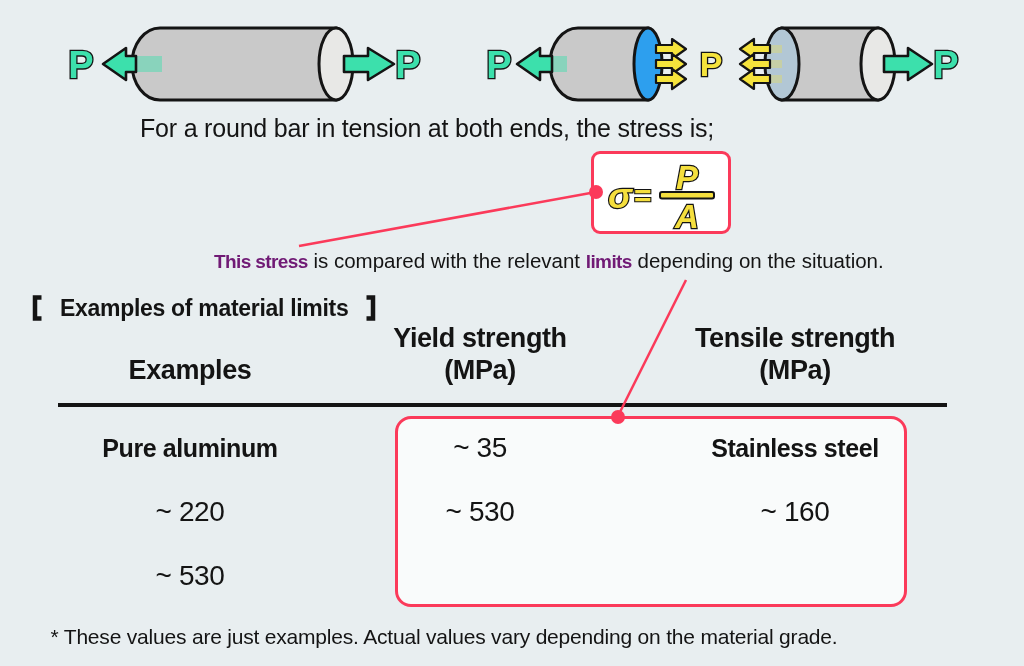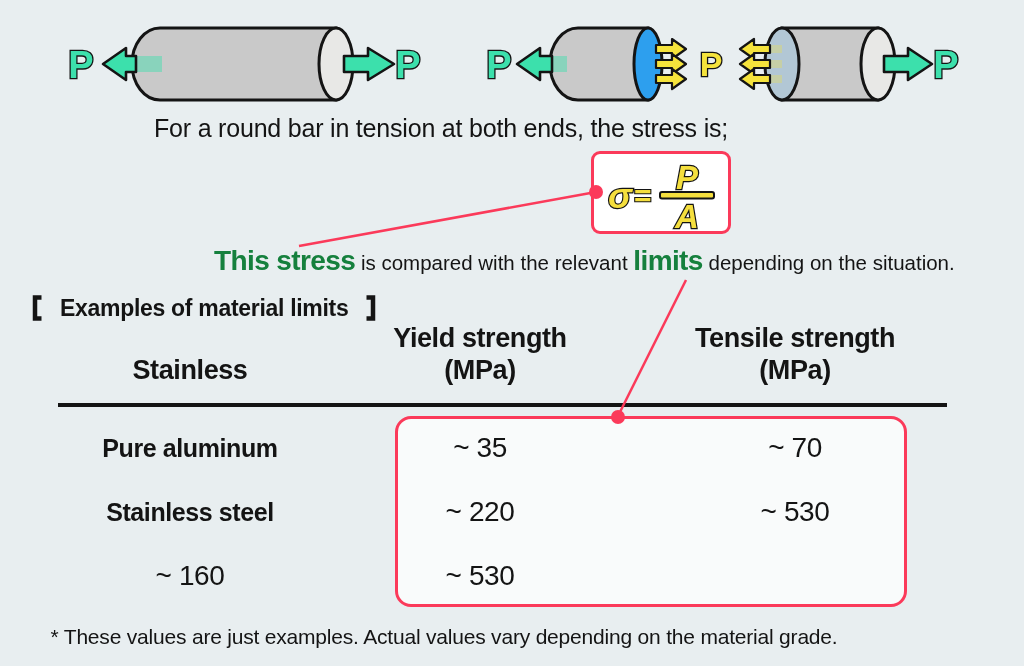--- a/index.html
+++ b/index.html
@@ -5,33 +5,33 @@
   html,body{margin:0;padding:0;}
   .page{
     position:relative;width:1024px;height:666px;
     background:#e8eef0;color:#141414;
     font-family:"Liberation Sans",sans-serif;
     overflow:hidden;
   }
   .diagram-svg{position:absolute;left:0;top:0;z-index:2;}
   .overlay-svg{position:absolute;left:0;top:0;z-index:20;pointer-events:none;}
   .intro{
-    position:absolute;left:154px;top:114px;
+    position:absolute;left:140px;top:114px;
     font-size:25px;letter-spacing:-0.2px;z-index:3;
   }
   .formula-box{
     position:absolute;left:591px;top:151px;width:140px;height:83px;
     background:#ffffff;border:3px solid #fb3a5a;border-radius:9px;
     box-sizing:border-box;z-index:4;
   }
   .explain{
     position:absolute;left:214px;top:246px;z-index:3;
     white-space:pre;line-height:30px;
   }
-  .explain .hl{color:#15803d;font-weight:bold;font-size:28px;letter-spacing:-0.6px;}
+  .explain .hl{color:#701a75;font-weight:bold;font-size:19px;letter-spacing:-0.6px;}
   .explain .plain{font-size:20.5px;}
   .examples-heading{
     position:absolute;left:30px;top:294px;z-index:3;
     display:flex;align-items:center;gap:17px;
     font-weight:bold;font-size:23px;letter-spacing:-0.3px;
   }
   .thead{
     position:absolute;left:60px;top:322px;width:890px;height:80px;z-index:3;
     display:grid;grid-template-columns:260px 320px 310px;
   }
@@ -129,40 +129,39 @@
       <path d="M11.5 3.5 H5 V24.5 H11.5" fill="none" stroke="#141414" stroke-width="4.5"></path>
     </svg>
     <span>Examples of material limits</span>
     <svg width="13" height="28" viewBox="0 0 13 28">
       <path d="M1.5 3.5 H8 V24.5 H1.5" fill="none" stroke="#141414" stroke-width="4.5"></path>
     </svg>
   </div>
 
   <div class="thead">
     <div class="cell">
-      <span>Stainless</span>
+      <span>Examples</span>
     </div>
     <div class="cell">
       <span>Yield strength</span>
       <span>(MPa)</span>
     </div>
     <div class="cell">
       <span>Tensile strength</span>
       <span>(MPa)</span>
     </div>
   </div>
 
   <div class="sep"></div>
 
   <div class="red-box"></div>
 
   <div class="tbody">
     <div class="cell mat">Pure aluminum</div>
     <div class="cell val">~ 35</div>
-    <div class="cell val">~ 70</div>
 
     <div class="cell mat">Stainless steel</div>
     <div class="cell val">~ 220</div>
     <div class="cell val">~ 530</div>
 
     <div class="cell val">~ 160</div>
     <div class="cell val">~ 530</div>
   </div>
 
   <div class="footnote">* These values are just examples. Actual values vary depending on the material grade.</div>

